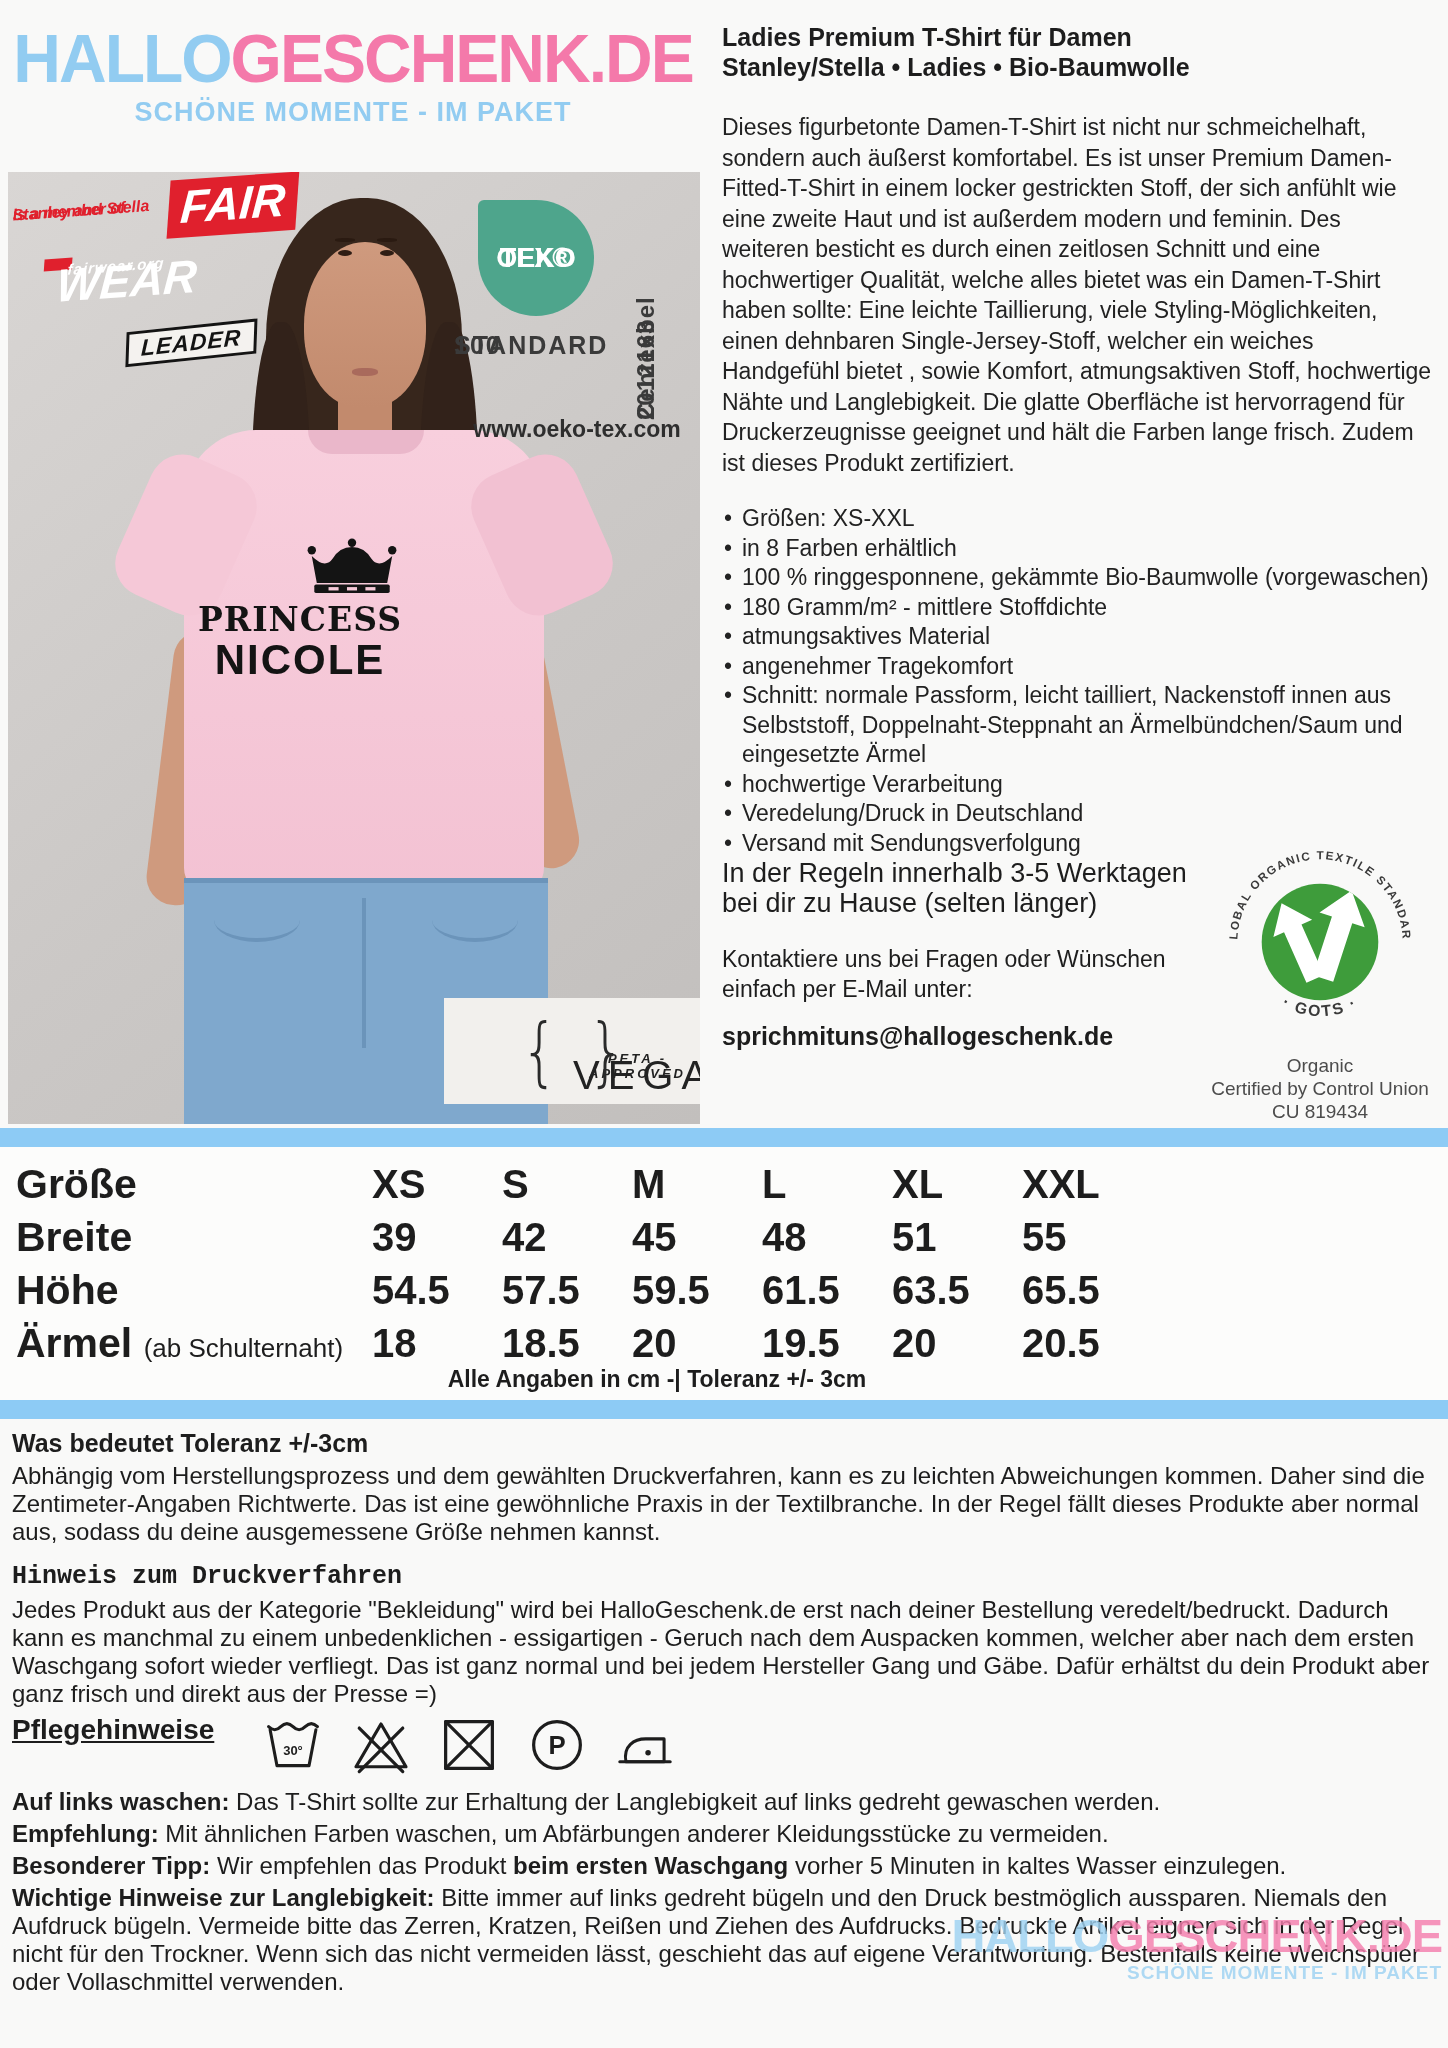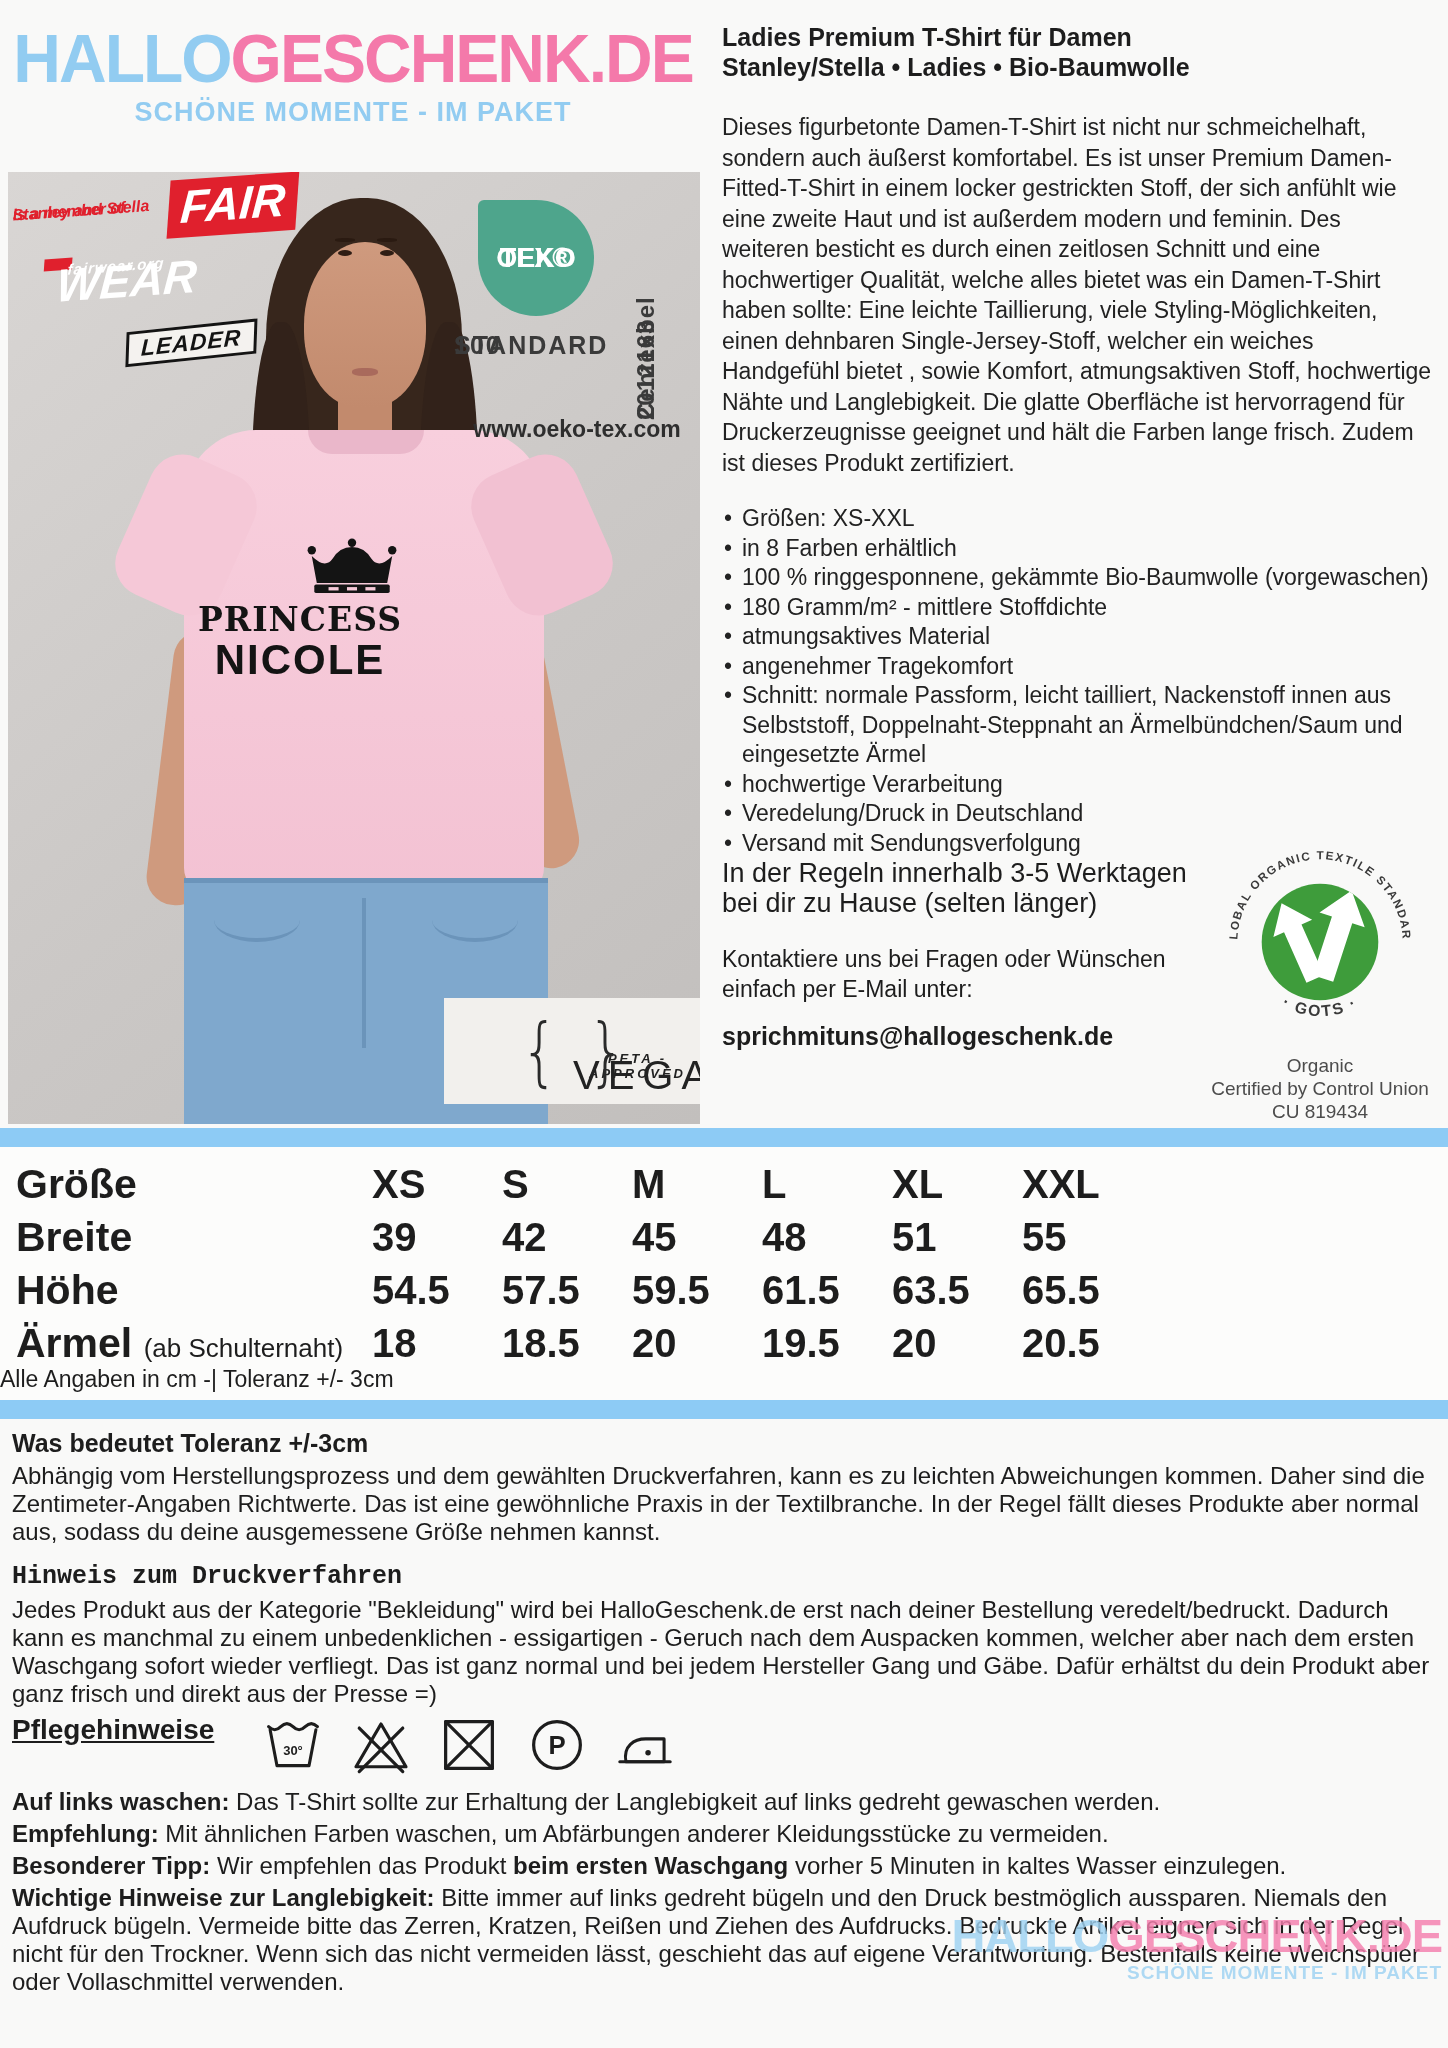--- a/index.html
+++ b/index.html
@@ -95,22 +95,22 @@
 
   
   .band{position:absolute;left:0;width:1448px;height:19px;background:#8dcbf5;}
   .band1{top:1128px}.band2{top:1400px}
   .table-bg{position:absolute;left:0;top:1147px;width:1448px;height:253px;background:#fcfcfb;}
   .size-table{position:absolute;left:16px;top:1158px;width:1420px;}
   .st-row{display:flex;align-items:center;height:53px;}
   .st-label{width:356px;font-size:41px;font-weight:800;}
   .st-suffix{font-size:26px;font-weight:400;}
   .st-cell{width:130px;font-size:40px;font-weight:800;}
-  .st-note{position:absolute;left:0;top:1366px;width:1314px;
-    font-size:23px;font-weight:400;}
+  .st-note{position:absolute;left:0;top:1366px;width:1314px;text-align:center;
+    font-size:23px;font-weight:700;}
 
   
   .info{position:absolute;left:12px;top:1428px;width:1426px;font-size:24px;line-height:28px;}
   .info h3{margin:0;font-size:25px;line-height:30px;font-weight:800;}
   .info p{margin:4px 0 0;}
   .info .h2nd{margin-top:16px;font-family:Liberation Mono, monospace;}
   .care-row{margin-top:8px;display:flex;align-items:flex-start;gap:30px;height:62px;text-decoration:underline;}
   .care-heading{font-size:28px;font-weight:800;margin-right:20px;}
   .care-svg{width:58px;height:58px;}
   .care-svg .stroke{fill:none;stroke:#1d1d1d;stroke-width:4;stroke-linejoin:round;stroke-linecap:round;}

